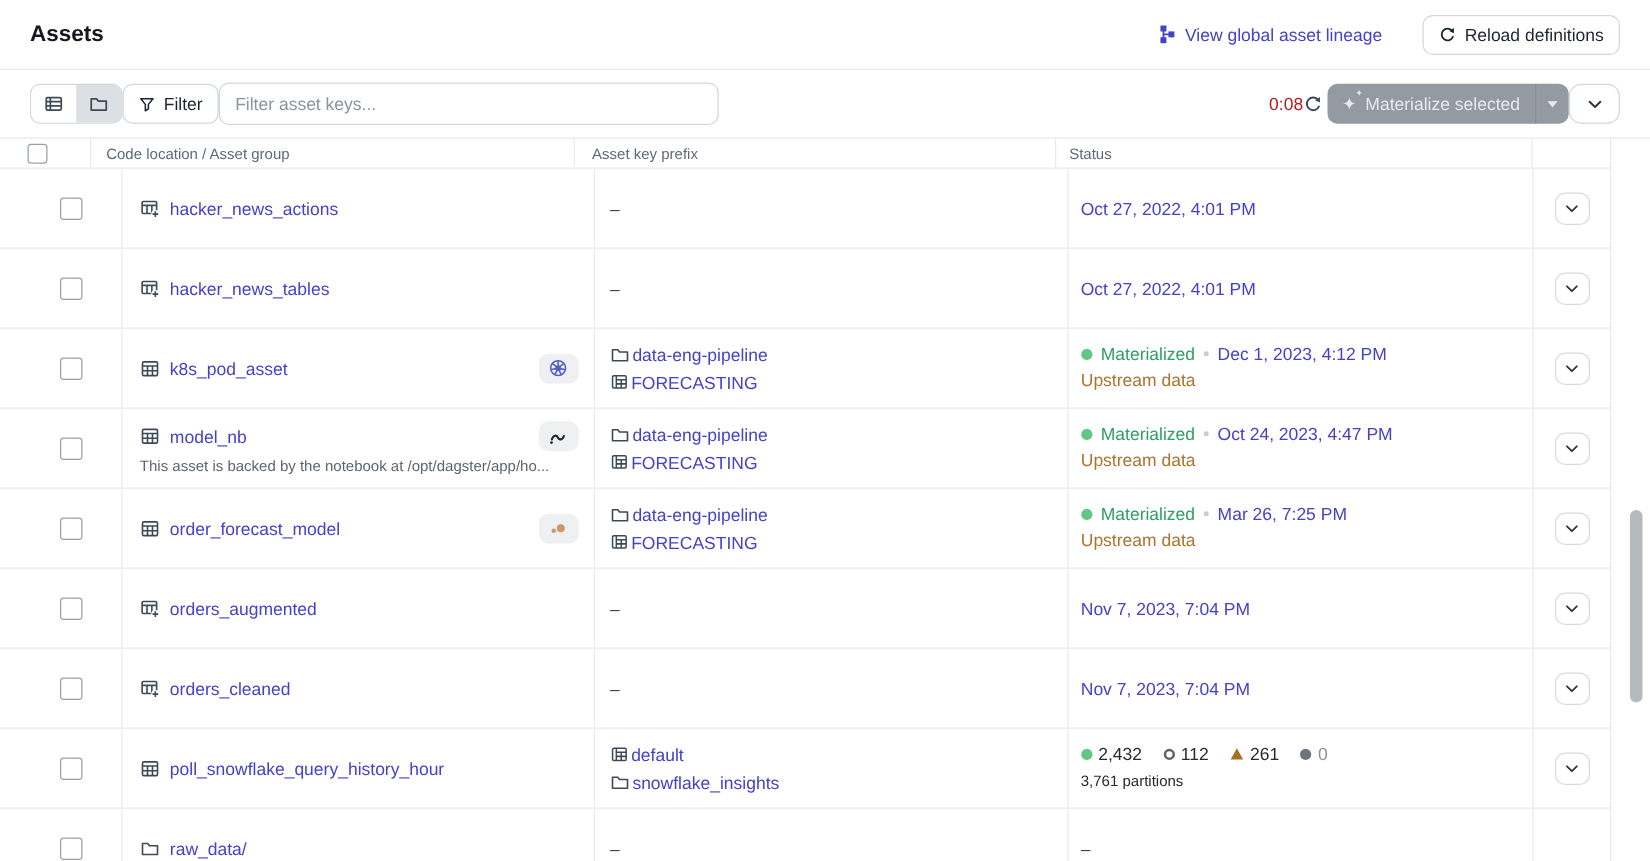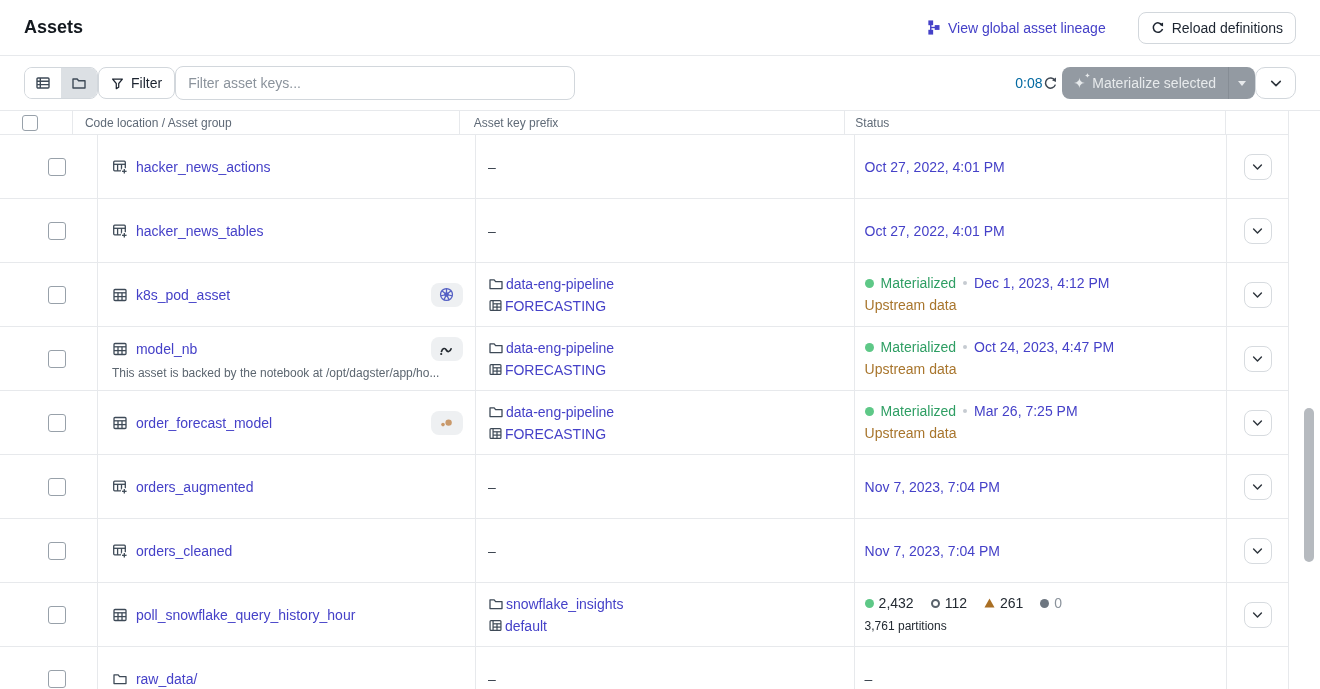--- a/index.html
+++ b/index.html
@@ -19,21 +19,21 @@
   .toolbar { height:55px; display:flex; align-items:center; padding:0 24px; gap:0;
     border-bottom:1px solid #e7e9ec; }
   .seg-toggle { display:flex; border:1px solid #d2d7dc; border-radius:8px; overflow:hidden; height:32px; }
   .seg { width:36px; display:flex; align-items:center; justify-content:center; background:#fff; cursor:pointer; }
   .seg.active { background:#dce0e4; }
   .filter-btn { height:32px; padding:0 12px; }
   .filter-input { width:400px; height:34px; border:1px solid #d2d7dc; border-radius:8px;
     padding:0 12px; font-size:14px; font-family:"Liberation Sans",sans-serif; color:#ef4444; }
   .filter-input::placeholder { color:#8b939c; }
   .toolbar-spacer { flex:1; }
-  .timer { font-size:14px; color:#0369a1; }
+  .timer { font-size:14px; color:#b91c1c; }
   .split-btn { display:flex; height:32px; border-radius:8px; overflow:hidden; background:#939aa2; }
   .split-main { display:flex; align-items:center; gap:7px; padding:0 12px; color:#e7eaec; font-size:14px; cursor:default; }
   .split-caret { width:27px; display:flex; align-items:center; justify-content:center;
     border-left:1px solid #868d95; cursor:default; }
   .collapse-btn { width:41px; height:32px; border:1px solid #d2d7dc; border-radius:10px; background:#fff;
     display:flex; align-items:center; justify-content:center; cursor:pointer; }
   .sparkle { color:#e7eaec; font-size:14px; line-height:1; position:relative; }
   .sparkle .mini { position:absolute; top:-4px; right:-5px; font-size:7px; }
 
   
@@ -590,39 +590,39 @@
                     <line x1="10" y1="5.8" x2="10" y2="13.5"></line>
                   </g>
                 </svg>
               </span>
               <span class="key-link">poll_snowflake_query_history_hour</span>
             </div>
           </div>
           <div class="cell c-loc">
             <div class="loc-line">
               <span>
-                <svg width="16" height="16" viewBox="0 0 16 16">
-                  <path d="M2 3.8 h4.2 l1.4 1.8 H14 v7 H2 z" fill="none" stroke="#3e4a57" stroke-width="1.3" stroke-linejoin="round"></path>
-                </svg>
-              </span>
-              <span class="loc-link">snowflake_insights</span>
-            </div>
-            <div class="loc-line">
-              <span>
                 <svg width="15" height="15" viewBox="0 0 16 16">
                   <g stroke="#3e4a57" stroke-width="1.3" fill="none">
                     <rect x="2.2" y="2.8" width="11.6" height="10.4" rx="1"></rect>
                     <line x1="5.4" y1="2.8" x2="5.4" y2="13.2"></line>
                     <line x1="5.4" y1="6.2" x2="13.8" y2="6.2"></line>
                     <line x1="5.4" y1="9.7" x2="13.8" y2="9.7"></line>
                     <line x1="9.6" y1="6.2" x2="9.6" y2="13.2"></line>
                   </g>
                 </svg>
               </span>
               <span class="loc-link">default</span>
+            </div>
+            <div class="loc-line">
+              <span>
+                <svg width="16" height="16" viewBox="0 0 16 16">
+                  <path d="M2 3.8 h4.2 l1.4 1.8 H14 v7 H2 z" fill="none" stroke="#3e4a57" stroke-width="1.3" stroke-linejoin="round"></path>
+                </svg>
+              </span>
+              <span class="loc-link">snowflake_insights</span>
             </div>
           </div>
           <div class="cell c-status">
             <div class="status-line">
               <span class="stat-group">
                 <span class="dot green"></span>
                 <span class="stat-val">2,432</span>
               </span>
               <span class="stat-group">
                 <span class="ring"></span>

